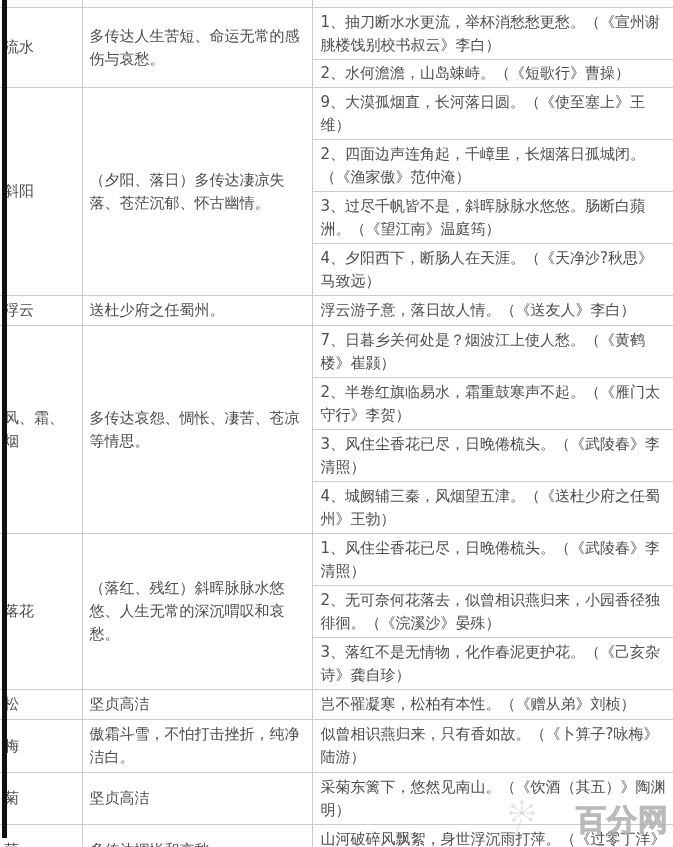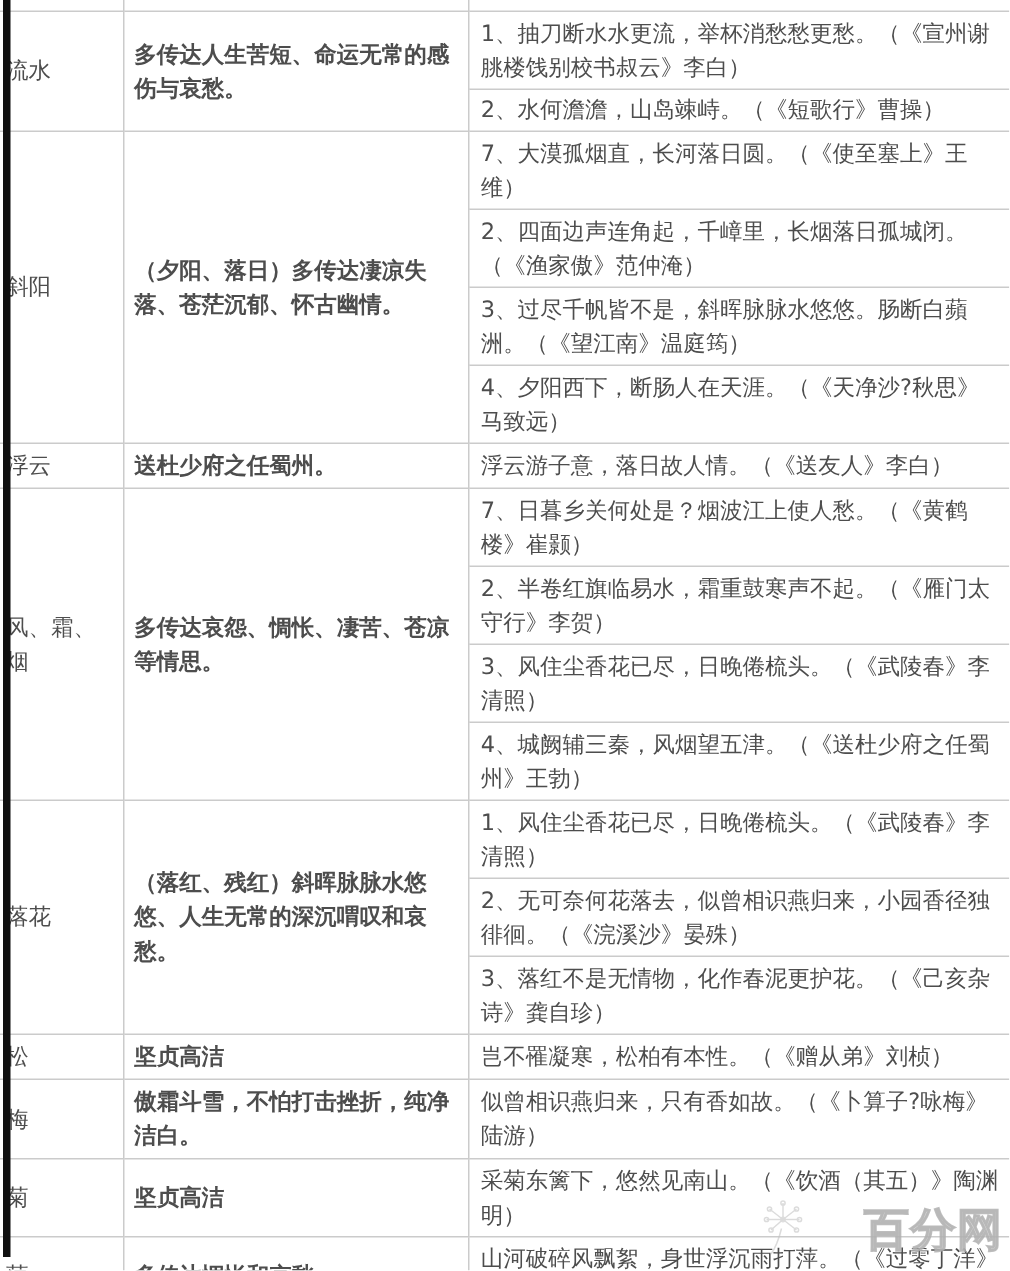--- a/index.html
+++ b/index.html
@@ -43,21 +43,20 @@
   
   table.imagery-table td:last-child { border-right: none; margin-top: 11px; }
   table.imagery-table td:first-child { border-left: none; }
   tr.sliver-top td { border-top: none; height: 7px; padding: 0; }
   td.term-cell {
     text-align: left;
     padding: 2px 4px;
   }
   td.meaning-cell {
     padding: 3px 6px 3px 7px;
-    font-weight: bold;
   }
   td.example-cell {
     padding: 2px 6px 2px 8px;
     vertical-align: middle;
   }
   td.h1line { height: 22px; }
   td.h2line { height: 47px; }
   .watermark {
     position: absolute;
     right: 4px;
@@ -99,21 +98,21 @@
           <td class="term-cell" rowspan="2">流水</td>
           <td class="meaning-cell" rowspan="2">多传达人生苦短、命运无常的感伤与哀愁。</td>
           <td class="example-cell h2line">1、抽刀断水水更流，举杯消愁愁更愁。（《宣州谢朓楼饯别校书叔云》李白）</td>
         </tr>
         <tr>
           <td class="example-cell h1line">2、水何澹澹，山岛竦峙。（《短歌行》曹操）</td>
         </tr>
         <tr>
           <td class="term-cell" rowspan="4">斜阳</td>
           <td class="meaning-cell" rowspan="4">（夕阳、落日）多传达凄凉失落、苍茫沉郁、怀古幽情。</td>
-          <td class="example-cell h2line">7、大漠孤烟直，长河落日圆。（《使至塞上》王维）</td>
+          <td class="example-cell h2line">9、大漠孤烟直，长河落日圆。（《使至塞上》王维）</td>
         </tr>
         <tr>
           <td class="example-cell h2line">2、四面边声连角起，千嶂里，长烟落日孤城闭。（《渔家傲》范仲淹）</td>
         </tr>
         <tr>
           <td class="example-cell h2line">3、过尽千帆皆不是，斜晖脉脉水悠悠。肠断白蘋洲。（《望江南》温庭筠）</td>
         </tr>
         <tr>
           <td class="example-cell h2line">4、夕阳西下，断肠人在天涯。（《天净沙?秋思》马致远）</td>
         </tr>

